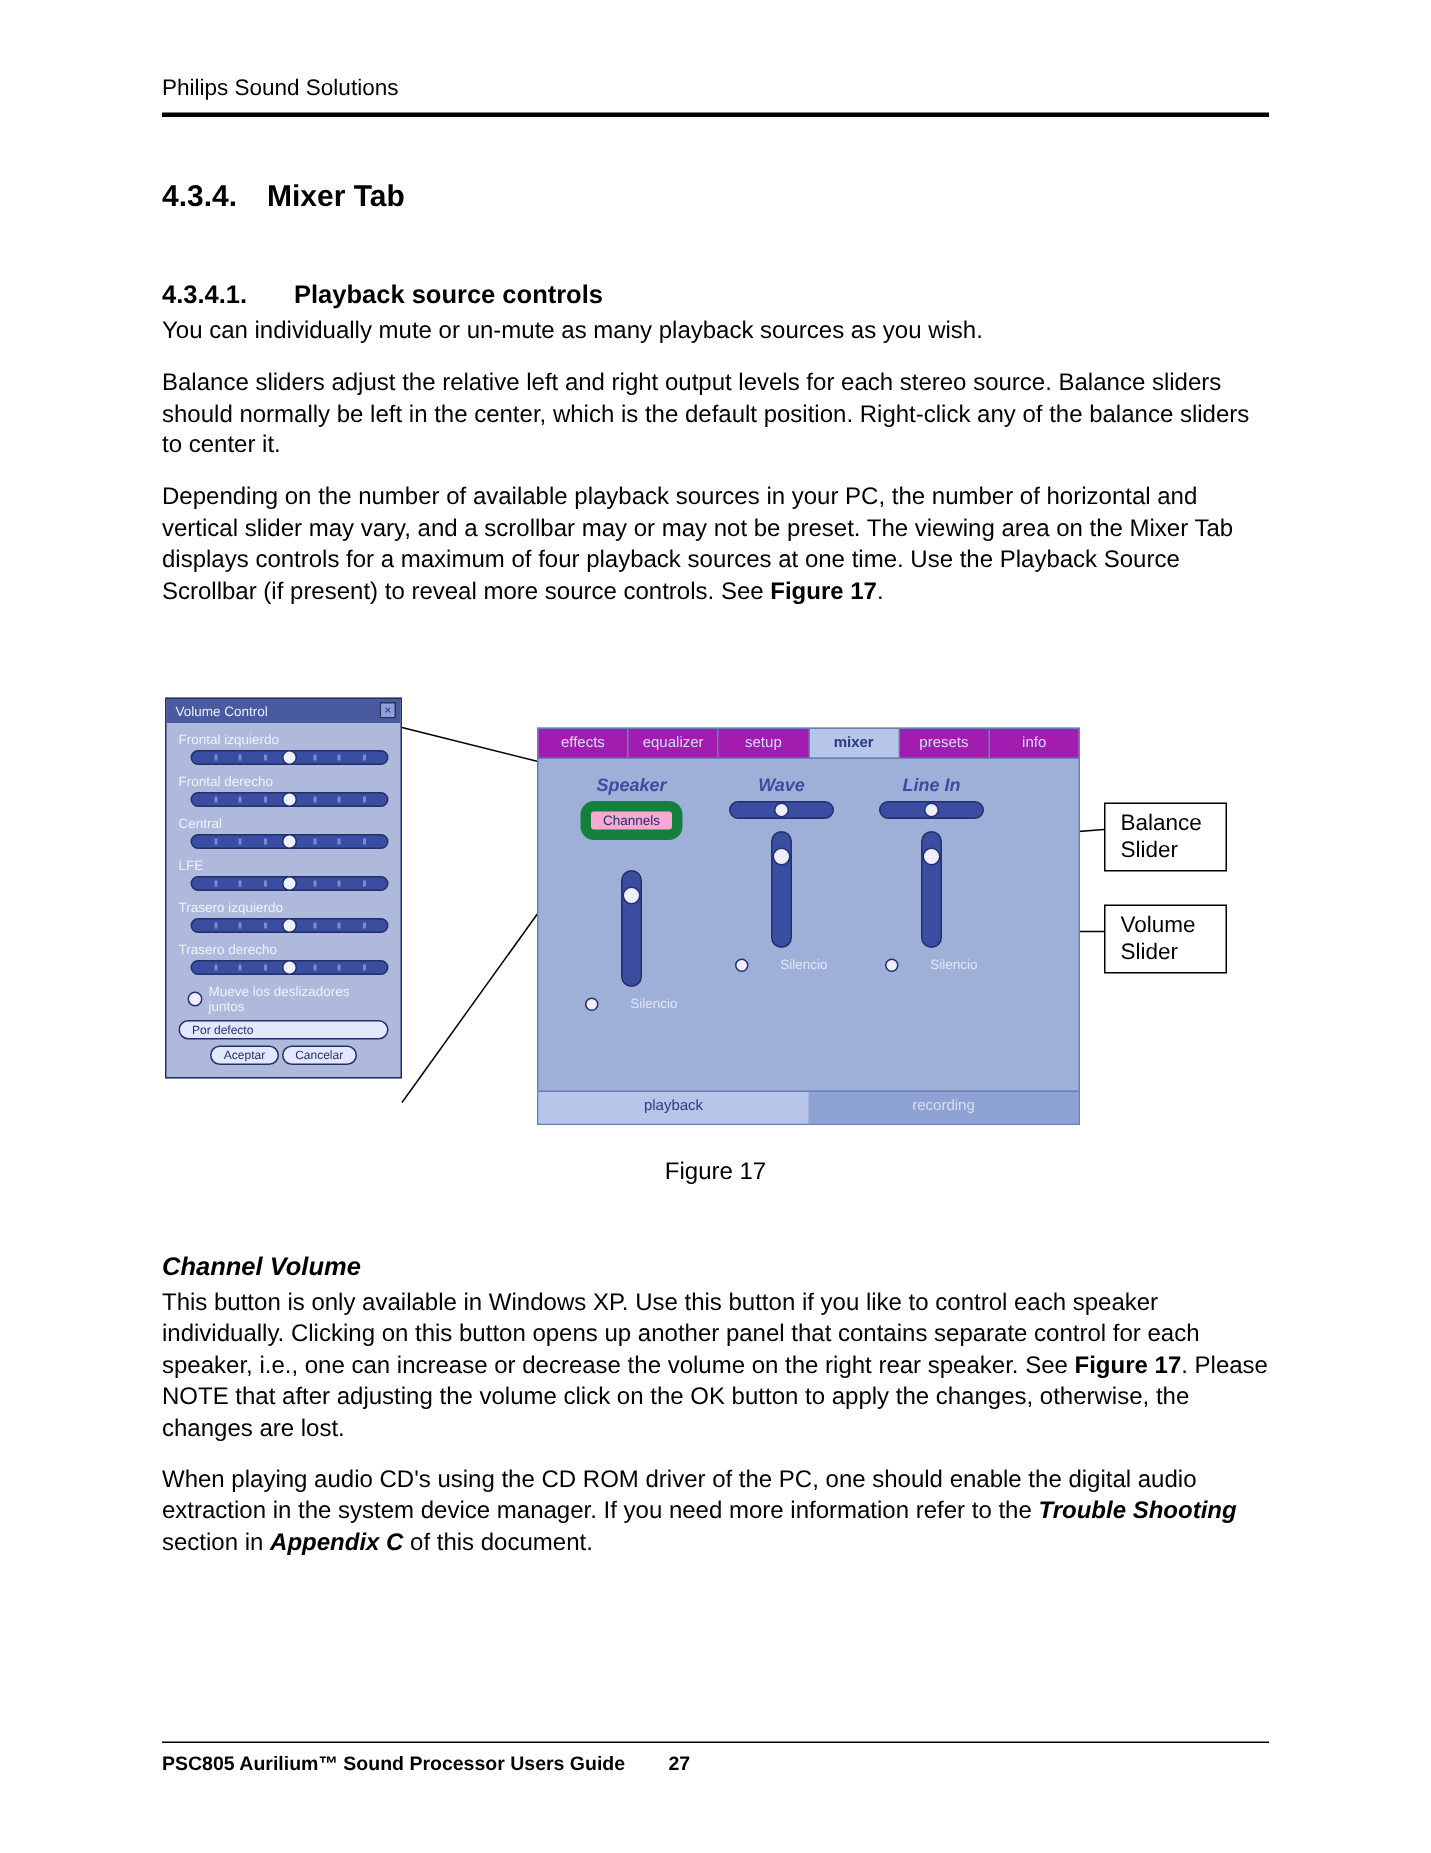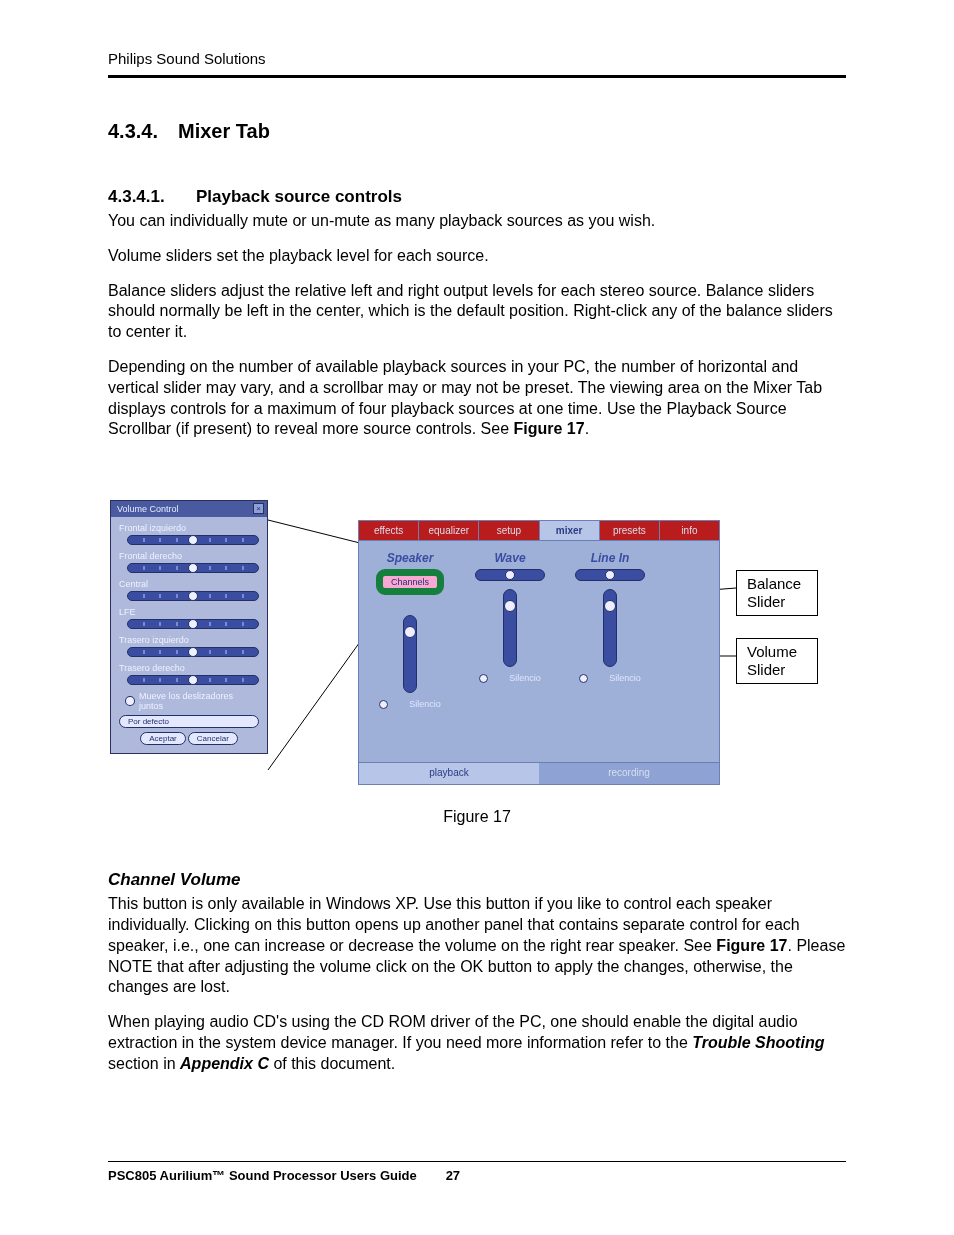--- a/index.html
+++ b/index.html
@@ -105,34 +105,34 @@
     position: absolute;
     left: 250px; top: 20px;
     width: 362px; height: 265px;
     background: #9fb0d8;
     border: 1px solid #6c7fb5;
     font-size: 10px;
     color: #3a4da0;
   }
   .mx-tabs {
     display: flex;
-    background: #b91c1c;
+    background: #a21caf;
     border-bottom: 1px solid #6c7fb5;
   }
   .mx-tab {
     flex: 1;
     text-align: center;
     padding: 4px 0;
     color: #d7deef;
     font-size: 10px;
     border-right: 1px solid #6c7fb5;
   }
   .mx-tab:last-child { border-right: none; }
   .mx-tab.active { background: #b6c5e8; color: #2a3b82; font-weight: bold; }
-  .mx-body { padding: 10px 8px 0 10px; position: relative; height: 210px; }
+  .mx-body { padding: 10px 8px 0 21px; position: relative; height: 210px; }
   .mx-cols { display: flex; gap: 18px; }
   .mx-col { width: 82px; display:flex; flex-direction:column; align-items:center; }
   .mx-col-title { color:#3a4da0; font-weight:bold; font-size:12px; margin-bottom:4px; font-style:italic;}
   .mx-chbtn {
     background:#f9a8d4; color:#22306a;
     border:7px solid #15803d; border-radius:9px;
     padding:1px 8px; font-size:9px; margin-bottom:6px;
   }
   .mx-balance {
     width: 70px; height: 12px; border-radius:6px;
@@ -197,21 +197,20 @@
   <hr class="rule-thick">
 
   <div class="h1">
     <span class="num">4.3.4.</span><span>Mixer Tab</span>
   </div>
 
   <div class="h2">
     <span class="num">4.3.4.1.</span><span>Playback source controls</span>
   </div>
   <div class="p">You can individually mute or un-mute as many playback sources as you wish.</div>
-  <div class="p gap">Volume sliders set the playback level for each source.</div>
   <div class="p gap">Balance sliders adjust the relative left and right output levels for each stereo source. Balance sliders should normally be left in the center, which is the default position. Right-click any of the balance sliders to center it.</div>
   <div class="p gap">
     <span>Depending on the number of available playback sources in your PC, the number of horizontal and vertical slider may vary, and a scrollbar may or may not be preset. The viewing area on the Mixer Tab displays controls for a maximum of four playback sources at one time.  Use the Playback Source Scrollbar (if present) to reveal more source controls. See </span><b>Figure 17</b><span>.</span>
   </div>
 
   <div class="fig-row">
 
     <svg class="lines" viewBox="0 0 738 300">
       <line x1="160" y1="20" x2="300" y2="55" stroke="#000" stroke-width="1"></line>
       <line x1="160" y1="270" x2="300" y2="75" stroke="#000" stroke-width="1"></line>

